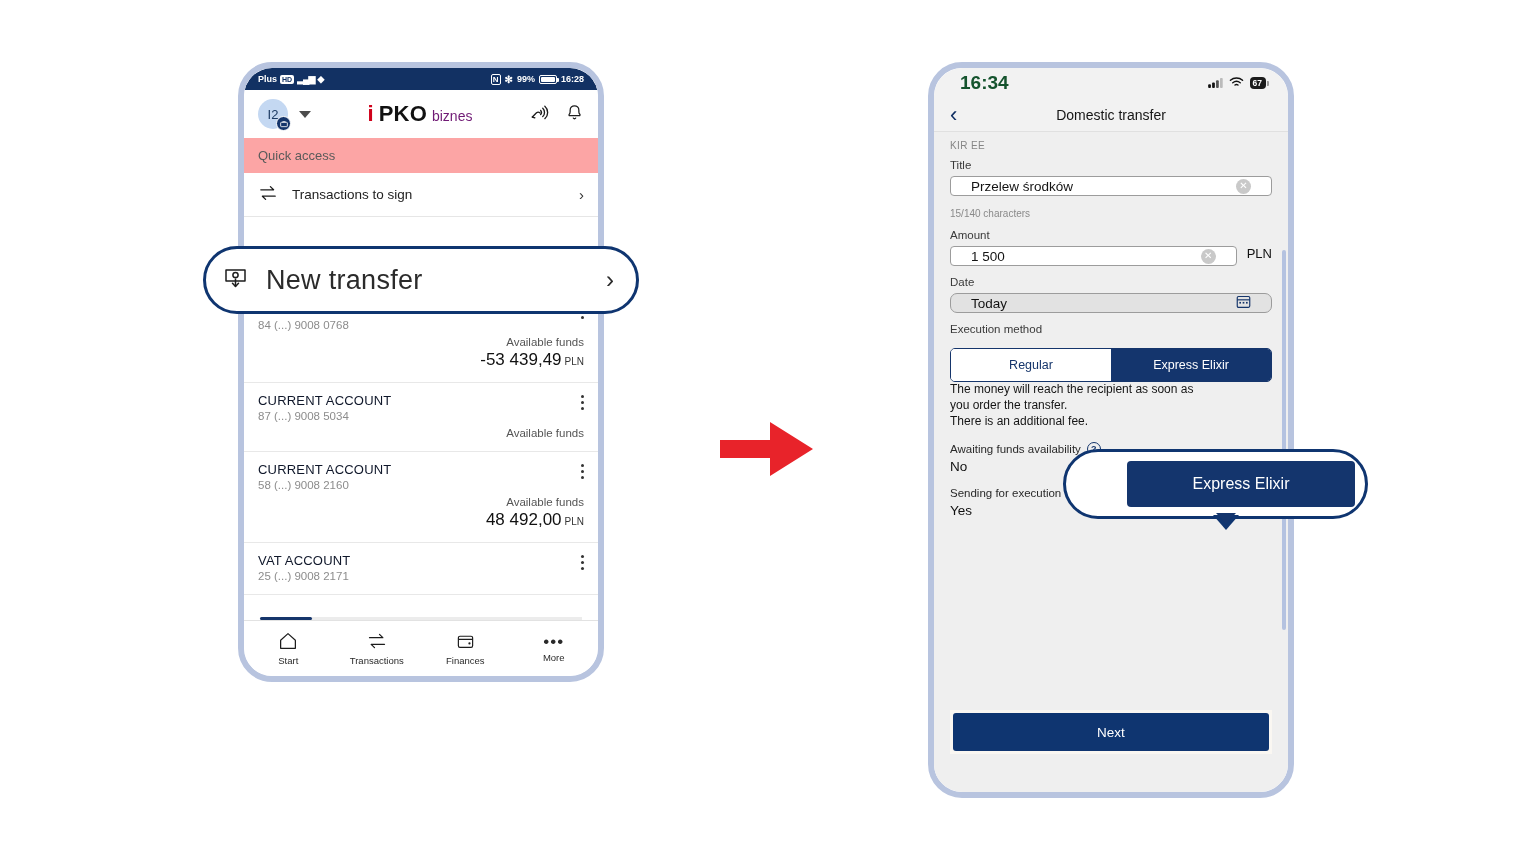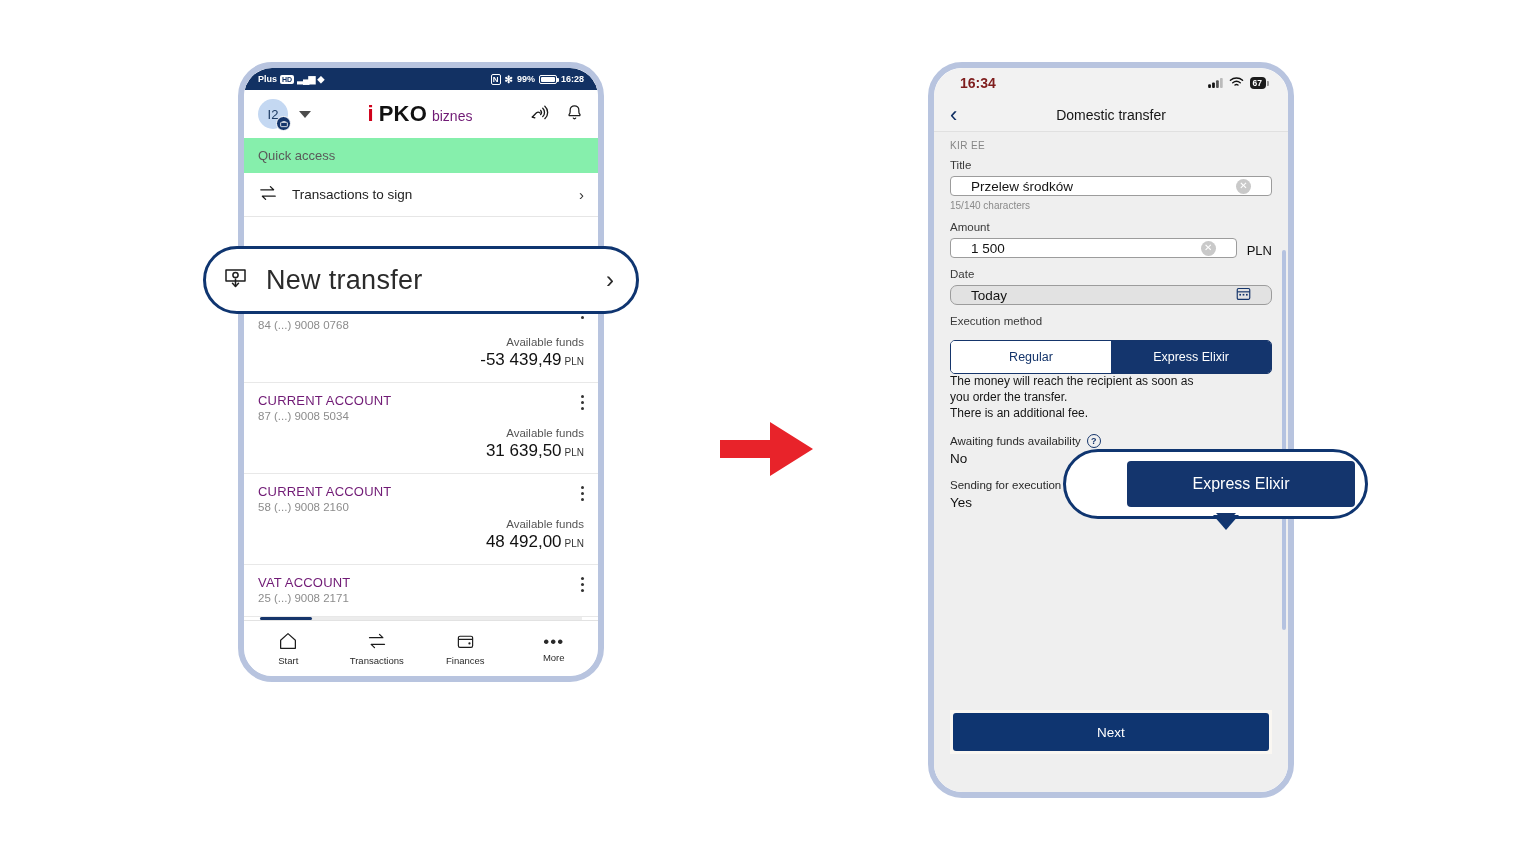--- a/index.html
+++ b/index.html
@@ -69,40 +69,40 @@
     border-left: 6px solid transparent; border-right: 6px solid transparent;
     border-top: 7px solid #2d2d2d; margin-left: 3px; opacity: .85;
   }
   .brand { flex: 1; display: flex; align-items: baseline; justify-content: center; gap: 5px; }
   .brand-i { color: #d0021b; font-size: 22px; font-weight: bold; line-height: 1; }
   .brand-pko { color: #111; font-size: 22px; font-weight: bold; letter-spacing: .2px; }
   .brand-biz { color: #701a75; font-size: 14px; }
   .appbar-icons { display: flex; align-items: center; gap: 16px; flex: none; }
 
   .section-head {
-    background: #86efac; color: #5a5a5a; font-size: 13px;
+    background: #fca5a5; color: #5a5a5a; font-size: 13px;
     padding: 10px 14px;
   }
   .qa-row {
     background: #fff; display: flex; align-items: center; gap: 14px;
     padding: 12px 14px; font-size: 13.5px; color: #222;
     border-bottom: 1px solid #e6e6e6;
   }
   .qa-row .caret { margin-left: auto; color: #333; font-size: 15px; }
 
   .spacer-row { height: 46px; background: #fff; }
 
   .pln-head {
     background: #eeeeee; color: #4d4d4d; font-size: 13px; padding: 7px 14px;
   }
   .acct {
     background: #fff; padding: 10px 14px 12px 14px;
     border-bottom: 1px solid #e8e8e8; position: relative;
   }
-  .acct-name { font-size: 13px; color: #701a75; letter-spacing: .2px; }
+  .acct-name { font-size: 13px; color: #0f172a; letter-spacing: .2px; }
   .acct-num  { font-size: 11.5px; color: #8c8c8c; margin-top: 2px; }
   .acct-af   { font-size: 11.5px; color: #555; text-align: right; margin-top: 5px; }
   .acct-amt  { font-size: 17px; color: #111; text-align: right; margin-top: 2px; }
   .acct-amt .cur { font-size: 10px; color: #333; margin-left: 3px; }
   .kebab {
     position: absolute; right: 14px; top: 12px;
     display: flex; flex-direction: column; gap: 3px; align-items: center;
   }
   .kebab i { width: 3px; height: 3px; border-radius: 50%; background: #333; display: block; }
 
@@ -122,21 +122,21 @@
   .scroll-track {
     position: absolute; left: 16px; bottom: 56px; right: 16px; height: 3px;
     background: #ececec;
   }
 
   
   .r-statusbar {
     height: 30px; background: #f2f2f2; display: flex; align-items: center;
     justify-content: space-between; padding: 0 22px 0 26px;
   }
-  .r-time { font-size: 14px; font-weight: bold; color: #7f1d1d; }
+  .r-time { font-size: 19px; font-weight: bold; color: #14532d; }
   .r-sb-right { display: flex; align-items: center; gap: 6px; justify-content: flex-end; }
   .ios-batt {
     background: #1b1b1b; color: #fff; font-size: 8.5px; font-weight: bold;
     border-radius: 4px; padding: 1px 4px 1px 3px; position: relative;
   }
   .ios-batt::after {
     content: ""; position: absolute; right: -3px; top: 4px;
     width: 2px; height: 5px; background: #9a9a9a; border-radius: 0 1px 1px 0;
   }
   .r-navbar {
@@ -156,24 +156,24 @@
     background: #ffffff; border: 1px solid #9c9c9c; border-radius: 4px;
     height: 20px; display: flex; align-items: center; padding: 0 20px;
     font-size: 13.5px; color: #131313;
   }
   .fld.disabled { background: #e2e2e2; border-radius: 7px; }
   .fld .clear {
     margin-left: auto; width: 15px; height: 15px; border-radius: 50%;
     background: #c9c9c9; color: #fff; font-size: 10px;
     display: flex; align-items: center; justify-content: center; line-height: 1;
   }
-  .fld-row { display: flex; align-items: flex-end; gap: 10px; }
+  .fld-row { display: flex; align-items: flex-start; gap: 10px; }
   .fld-row .fld { flex: 1; }
   .unit { font-size: 13px; color: #111; font-weight: 500; }
-  .helper { font-size: 10px; color: #8a8a8a; margin-top: 4px; }
+  .helper { font-size: 10px; color: #8a8a8a; margin-top: 12px; }
   .gap { height: 10px; }
 
   .seg {
     display: flex; border: 1px solid #15356b; border-radius: 5px;
     overflow: hidden; height: 34px; margin-top: 13px;
   }
   .seg-opt {
     flex: 1; display: flex; align-items: center; justify-content: center;
     font-size: 12.5px;
   }
@@ -328,21 +328,20 @@
             <i></i>
             <i></i>
             <i></i>
           </div>
       </div>
 
       <div class="acct">
         <div class="acct-name">CURRENT ACCOUNT</div>
         <div class="acct-num">87 (...) 9008 5034</div>
         <div class="acct-af">Available funds</div>
-        <div class="acct-amt"><span>31 639,50</span><span class="cur">PLN</span></div>
         <div class="kebab">
             <i></i>
             <i></i>
             <i></i>
           </div>
       </div>
 
       <div class="acct">
         <div class="acct-name">CURRENT ACCOUNT</div>
         <div class="acct-num">58 (...) 9008 2160</div>

